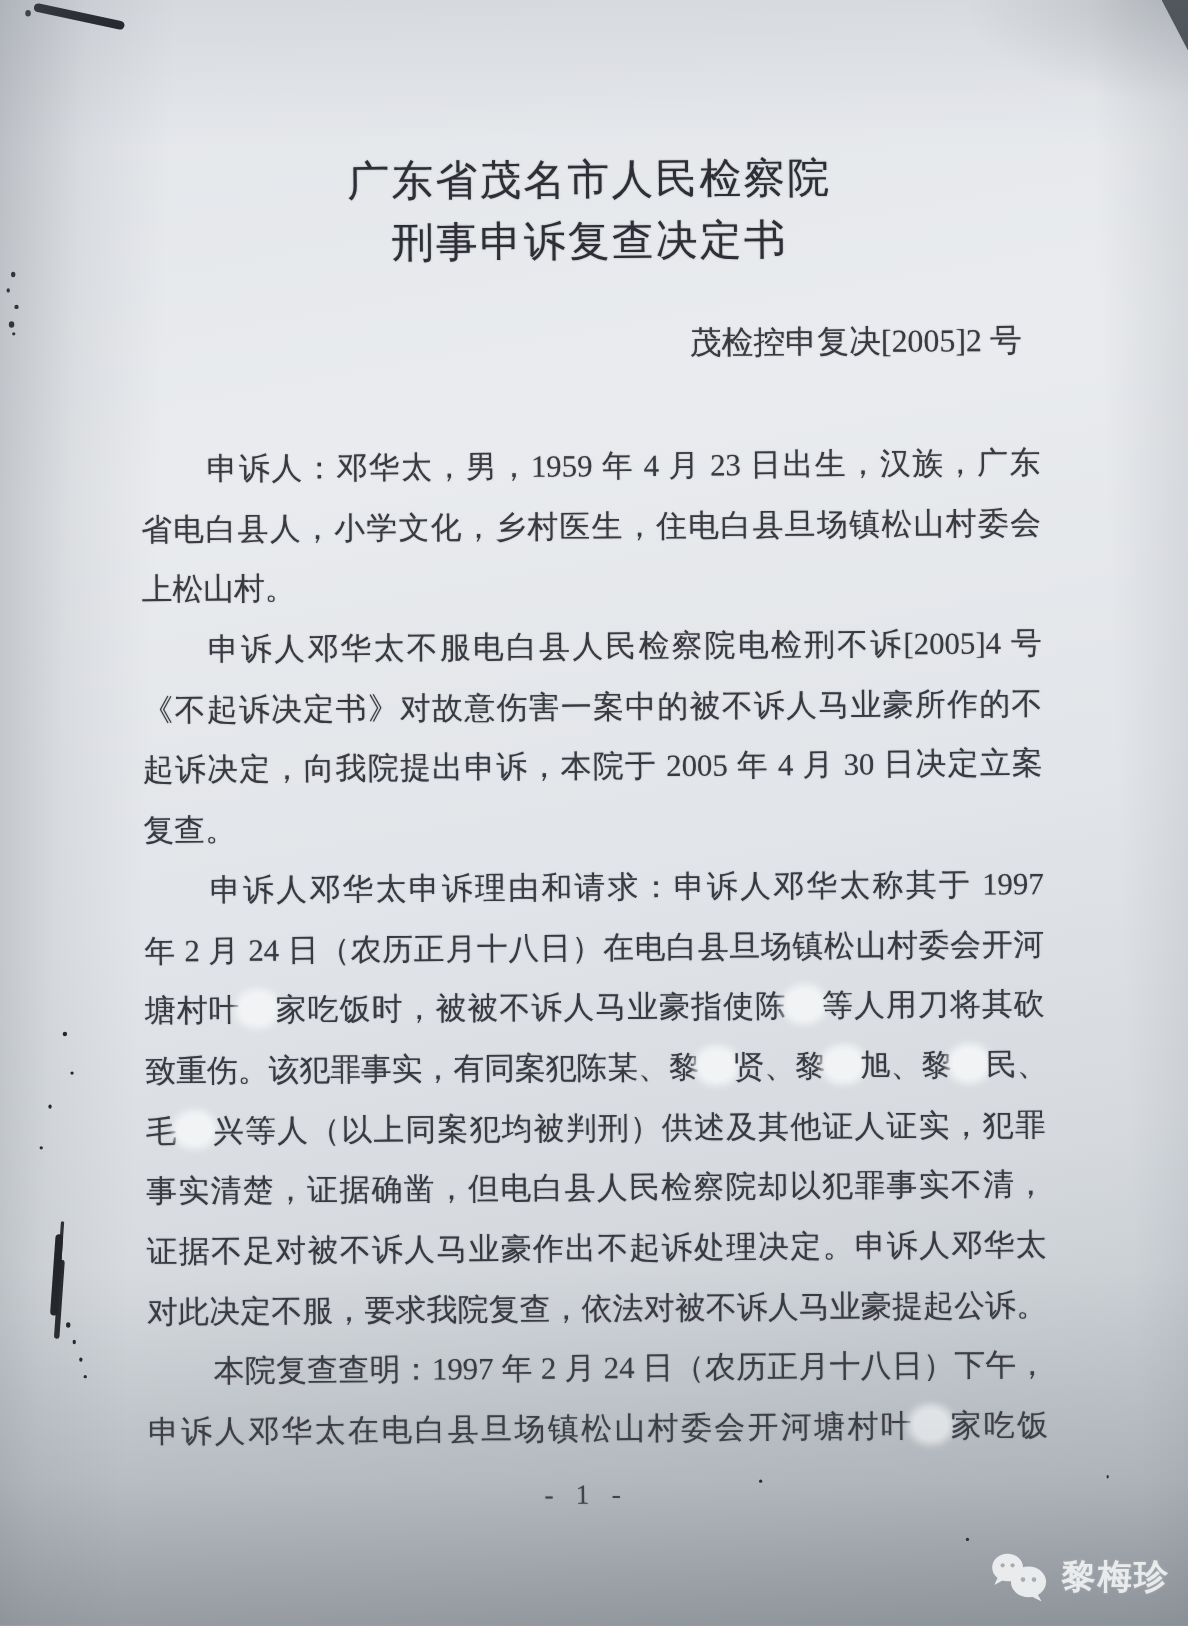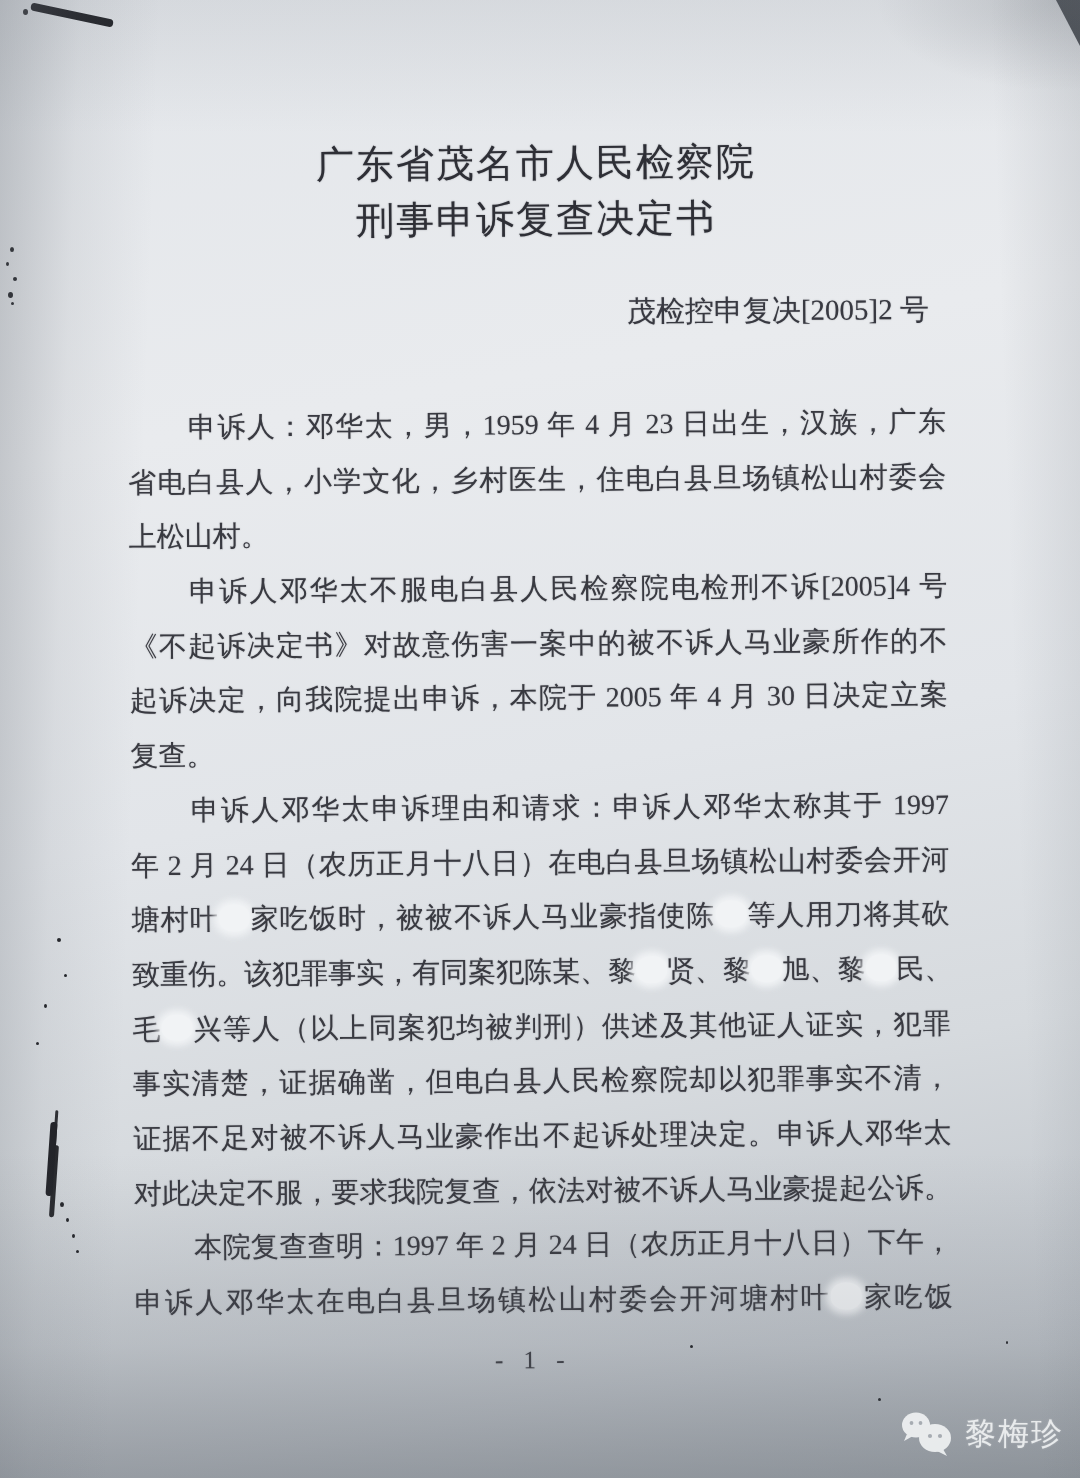--- a/index.html
+++ b/index.html
@@ -51,20 +51,21 @@
   .stroke-tl-dot{left:23px;top:9px;width:5px;height:6px;background:#26272c;border-radius:50%;}
   .corner-tr{right:0;top:0;width:24px;height:46px;background:#41454b;clip-path:polygon(0 0,100% 0,100% 100%);}
   .dot{background:#1f2025;border-radius:50%;}
   .streak-1{left:48px;top:1122px;width:7px;height:74px;background:#1d1e23;border-radius:4px;transform:rotate(4deg);
     box-shadow:2px -14px 0 -2px #2a2b30,4px 22px 0 -1px #232428;}
   .watermark{
     position:absolute;right:16px;bottom:20px;z-index:6;display:flex;align-items:center;gap:10px;
     color:#f0f2f3;font-size:31px;letter-spacing:2px;opacity:.92;
     font-family:"Liberation Sans","DejaVu Sans",sans-serif;
     text-shadow:0 0 2px rgba(255,255,255,.35);
+    font-weight:bold;
   }
 </style>
 </head>
 <body>
 
 <div class="photo">
 
   <div class="text-layer">
     <div class="title title-1">广东省茂名市人民检察院</div>
     <div class="title title-2">刑事申诉复查决定书</div>

